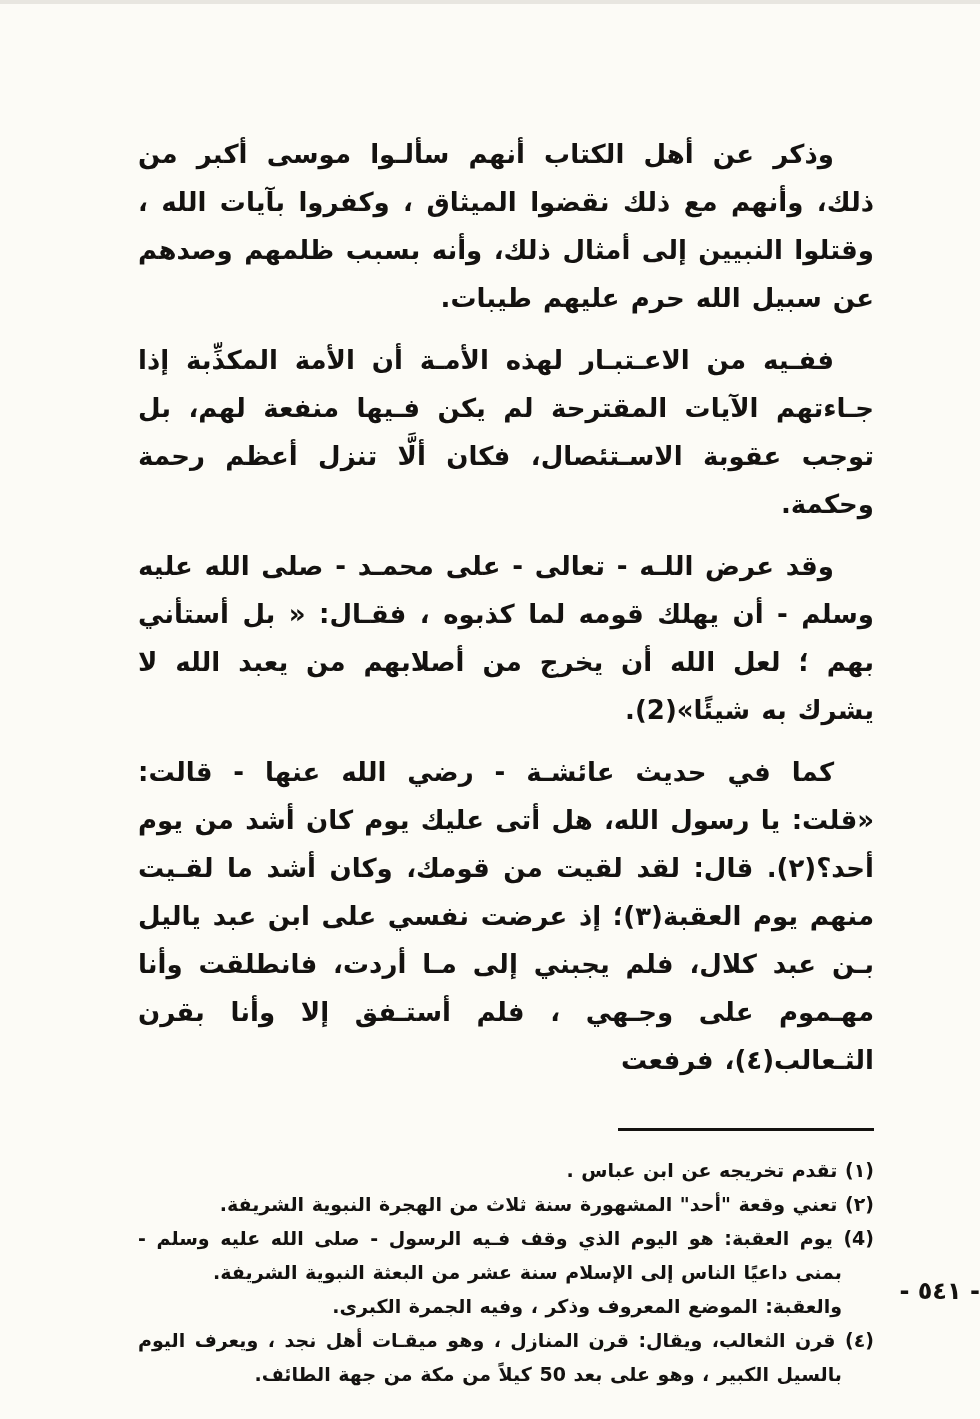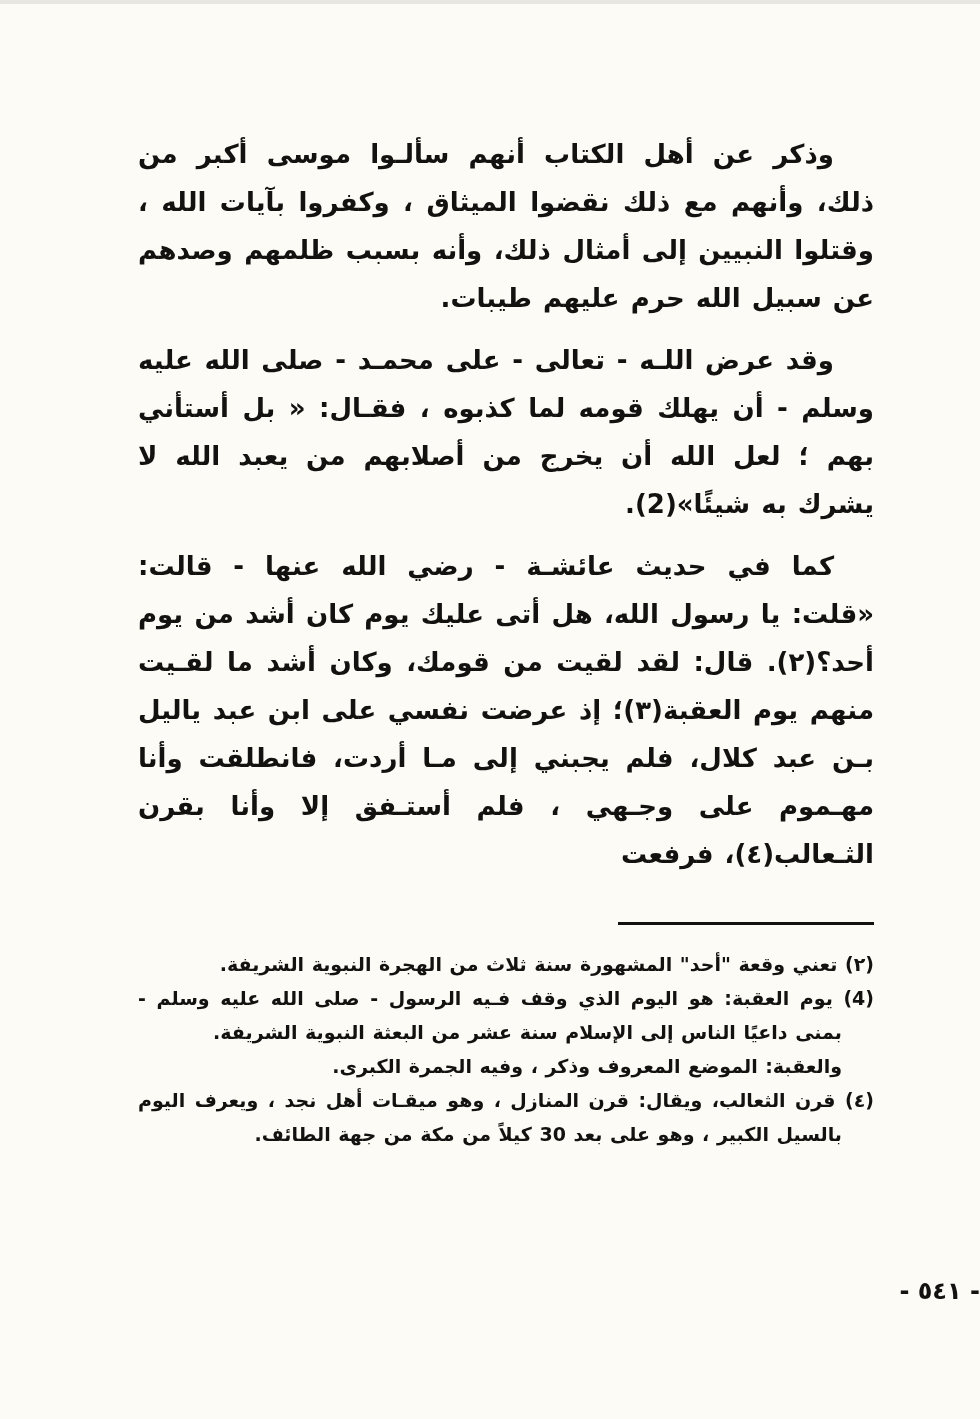--- a/index.html
+++ b/index.html
@@ -81,30 +81,32 @@
 </style>
 </head>
 <body>
 
 <div class="page">
 
   <div class="content">
 
     <div class="body-text">
       <p>وذكر عن أهل الكتاب أنهم سألـوا موسى أكبر من ذلك، وأنهم مع ذلك نقضوا الميثاق ، وكفروا بآيات الله ، وقتلوا النبيين إلى أمثال ذلك، وأنه بسبب ظلمهم وصدهم عن سبيل الله حرم عليهم طيبات.</p>
+      <p>ففـيه من الاعـتبـار لهذه الأمـة أن الأمة المكذِّبة إذا جـاءتهم الآيات المقترحة لم يكن فـيها منفعة لهم، بل توجب عقوبة الاسـتئصال، فكان ألَّا تنزل أعظم رحمة وحكمة.</p>
       <p>وقد عرض اللـه - تعالى - على محمـد - صلى الله عليه وسلم - أن يهلك قومه لما كذبوه ، فقـال: « بل أستأني بهم ؛ لعل الله أن يخرج من أصلابهم من يعبد الله لا يشرك به شيئًا»(2).</p>
       <p>كما في حديث عائشـة - رضي الله عنها - قالت: «قلت: يا رسول الله، هل أتى عليك يوم كان أشد من يوم أحد؟(٢). قال: لقد لقيت من قومك، وكان أشد ما لقـيت منهم يوم العقبة(٣)؛ إذ عرضت نفسي على ابن عبد ياليل بـن عبد كلال، فلم يجبني إلى مـا أردت، فانطلقت وأنا مهـموم على وجـهي ، فلم أستـفق إلا وأنا بقرن الثـعالب(٤)، فرفعت</p>
     </div>
 
     <div class="footnote-sep"></div>
 
     <div class="footnotes">
+      <p class="footnote">(١) تقدم تخريجه عن ابن عباس .</p>
       <p class="footnote">(٢) تعني وقعة "أحد" المشهورة سنة ثلاث من الهجرة النبوية الشريفة.</p>
       <p class="footnote">(4) يوم العقبة: هو اليوم الذي وقف فـيه الرسول - صلى الله عليه وسلم - بمنى داعيًا الناس إلى الإسلام سنة عشر من البعثة النبوية الشريفة.</p>
       <p class="footnote-cont">والعقبة: الموضع المعروف وذكر ، وفيه الجمرة الكبرى.</p>
-      <p class="footnote">(٤) قرن الثعالب، ويقال: قرن المنازل ، وهو ميقـات أهل نجد ، ويعرف اليوم بالسيل الكبير ، وهو على بعد 30 كيلاً من مكة من جهة الطائف.</p>
+      <p class="footnote">(٤) قرن الثعالب، ويقال: قرن المنازل ، وهو ميقـات أهل نجد ، ويعرف اليوم بالسيل الكبير ، وهو على بعد 50 كيلاً من مكة من جهة الطائف.</p>
     </div>
 
   </div>
 
   <div class="page-number">- ٥٤١ -</div>
 
 </div>
 
 </body></html>

